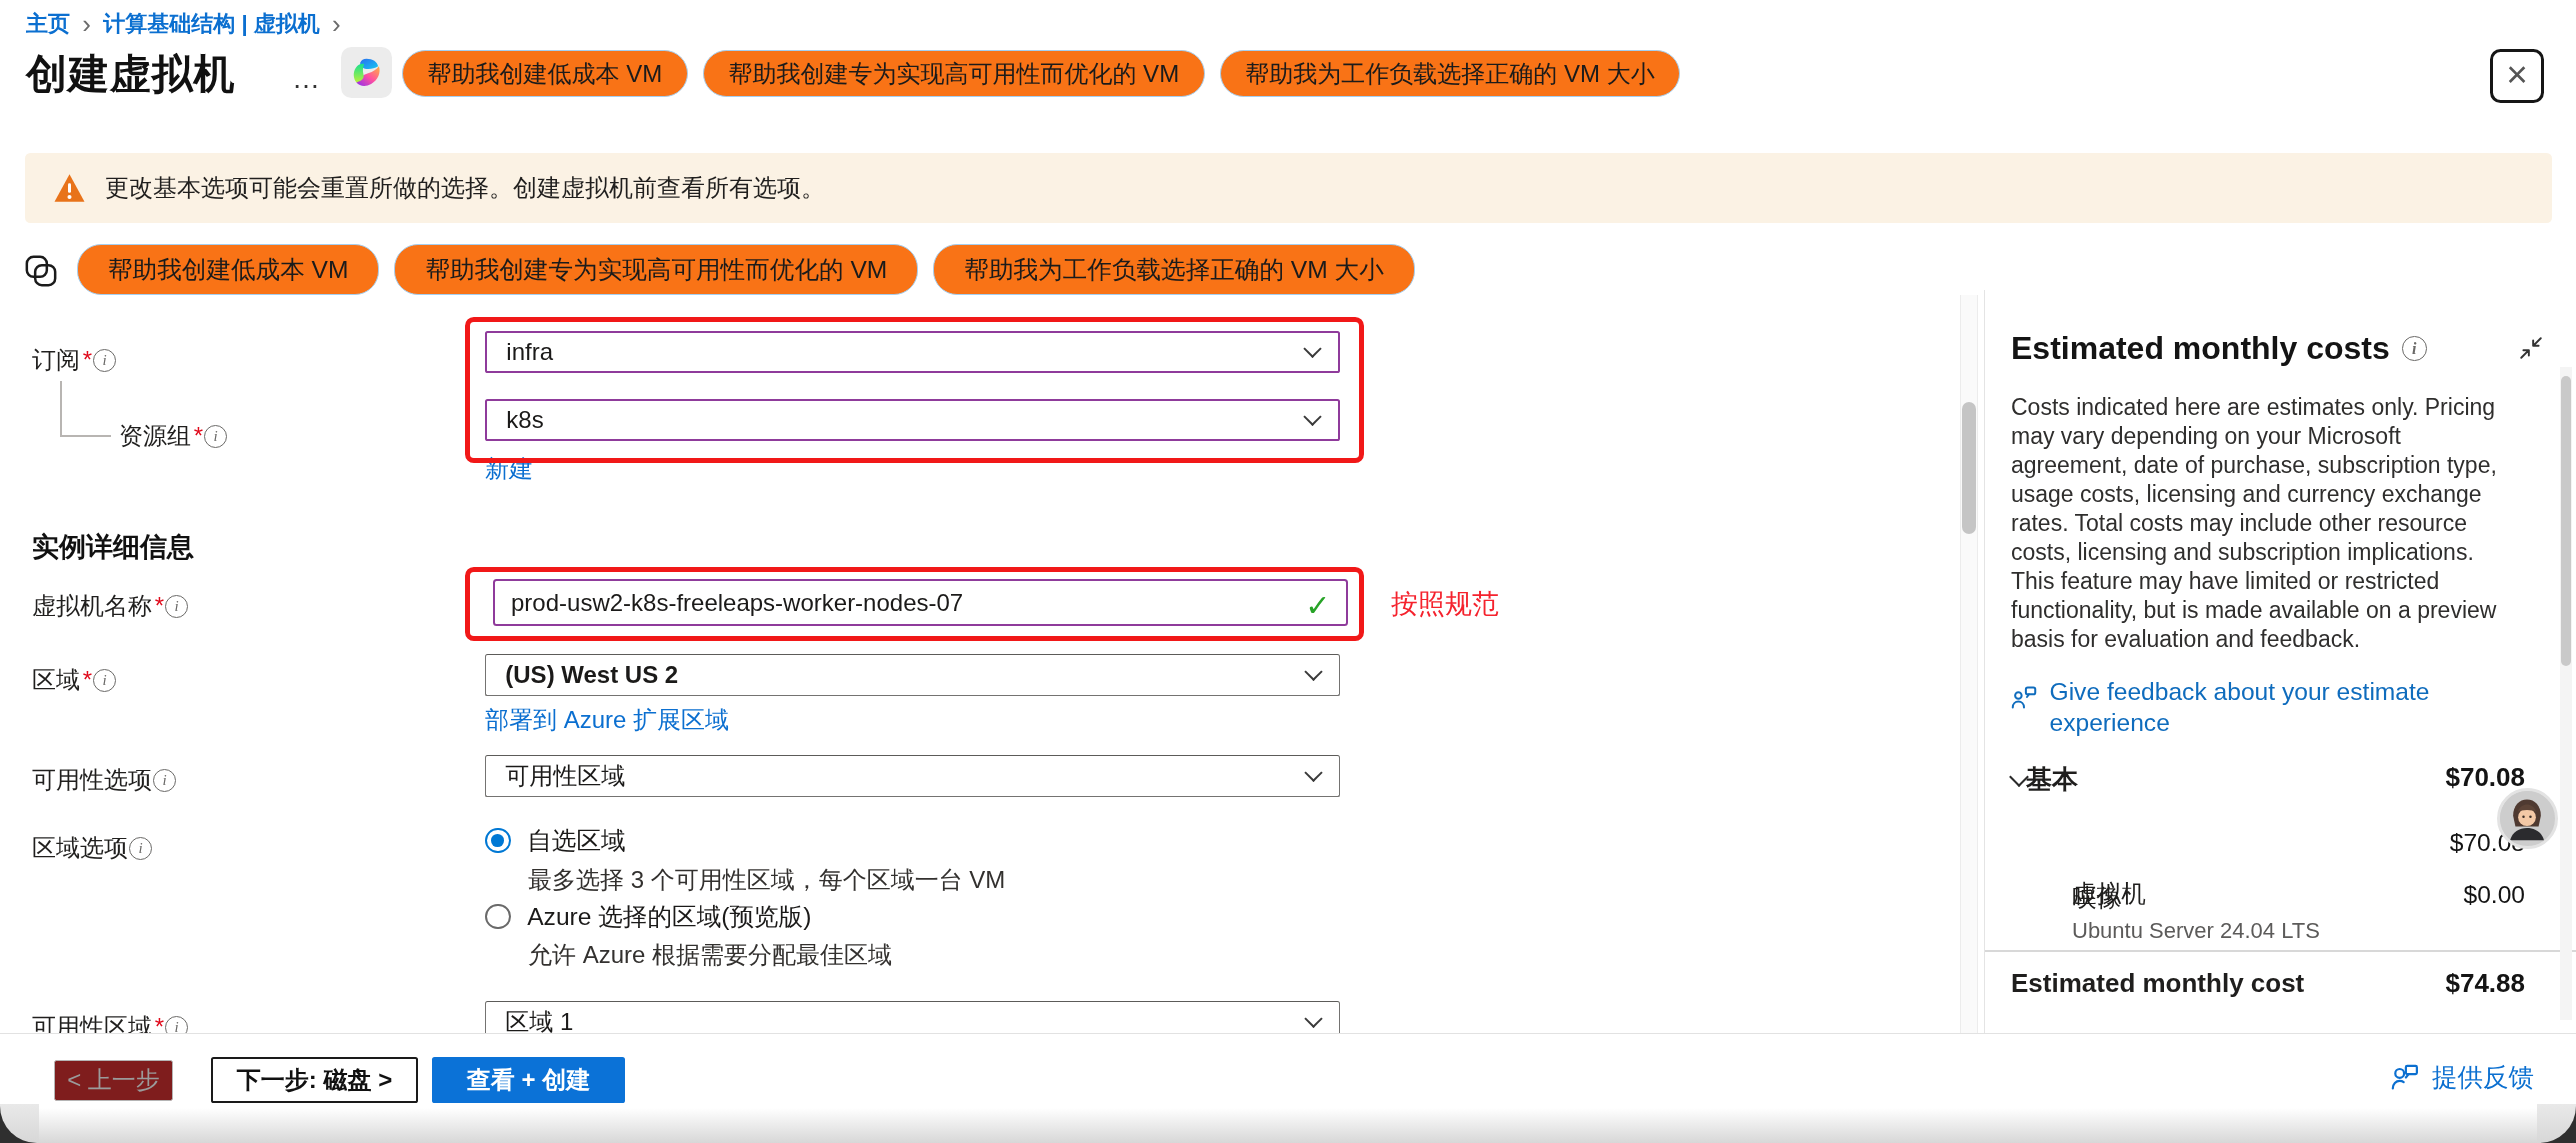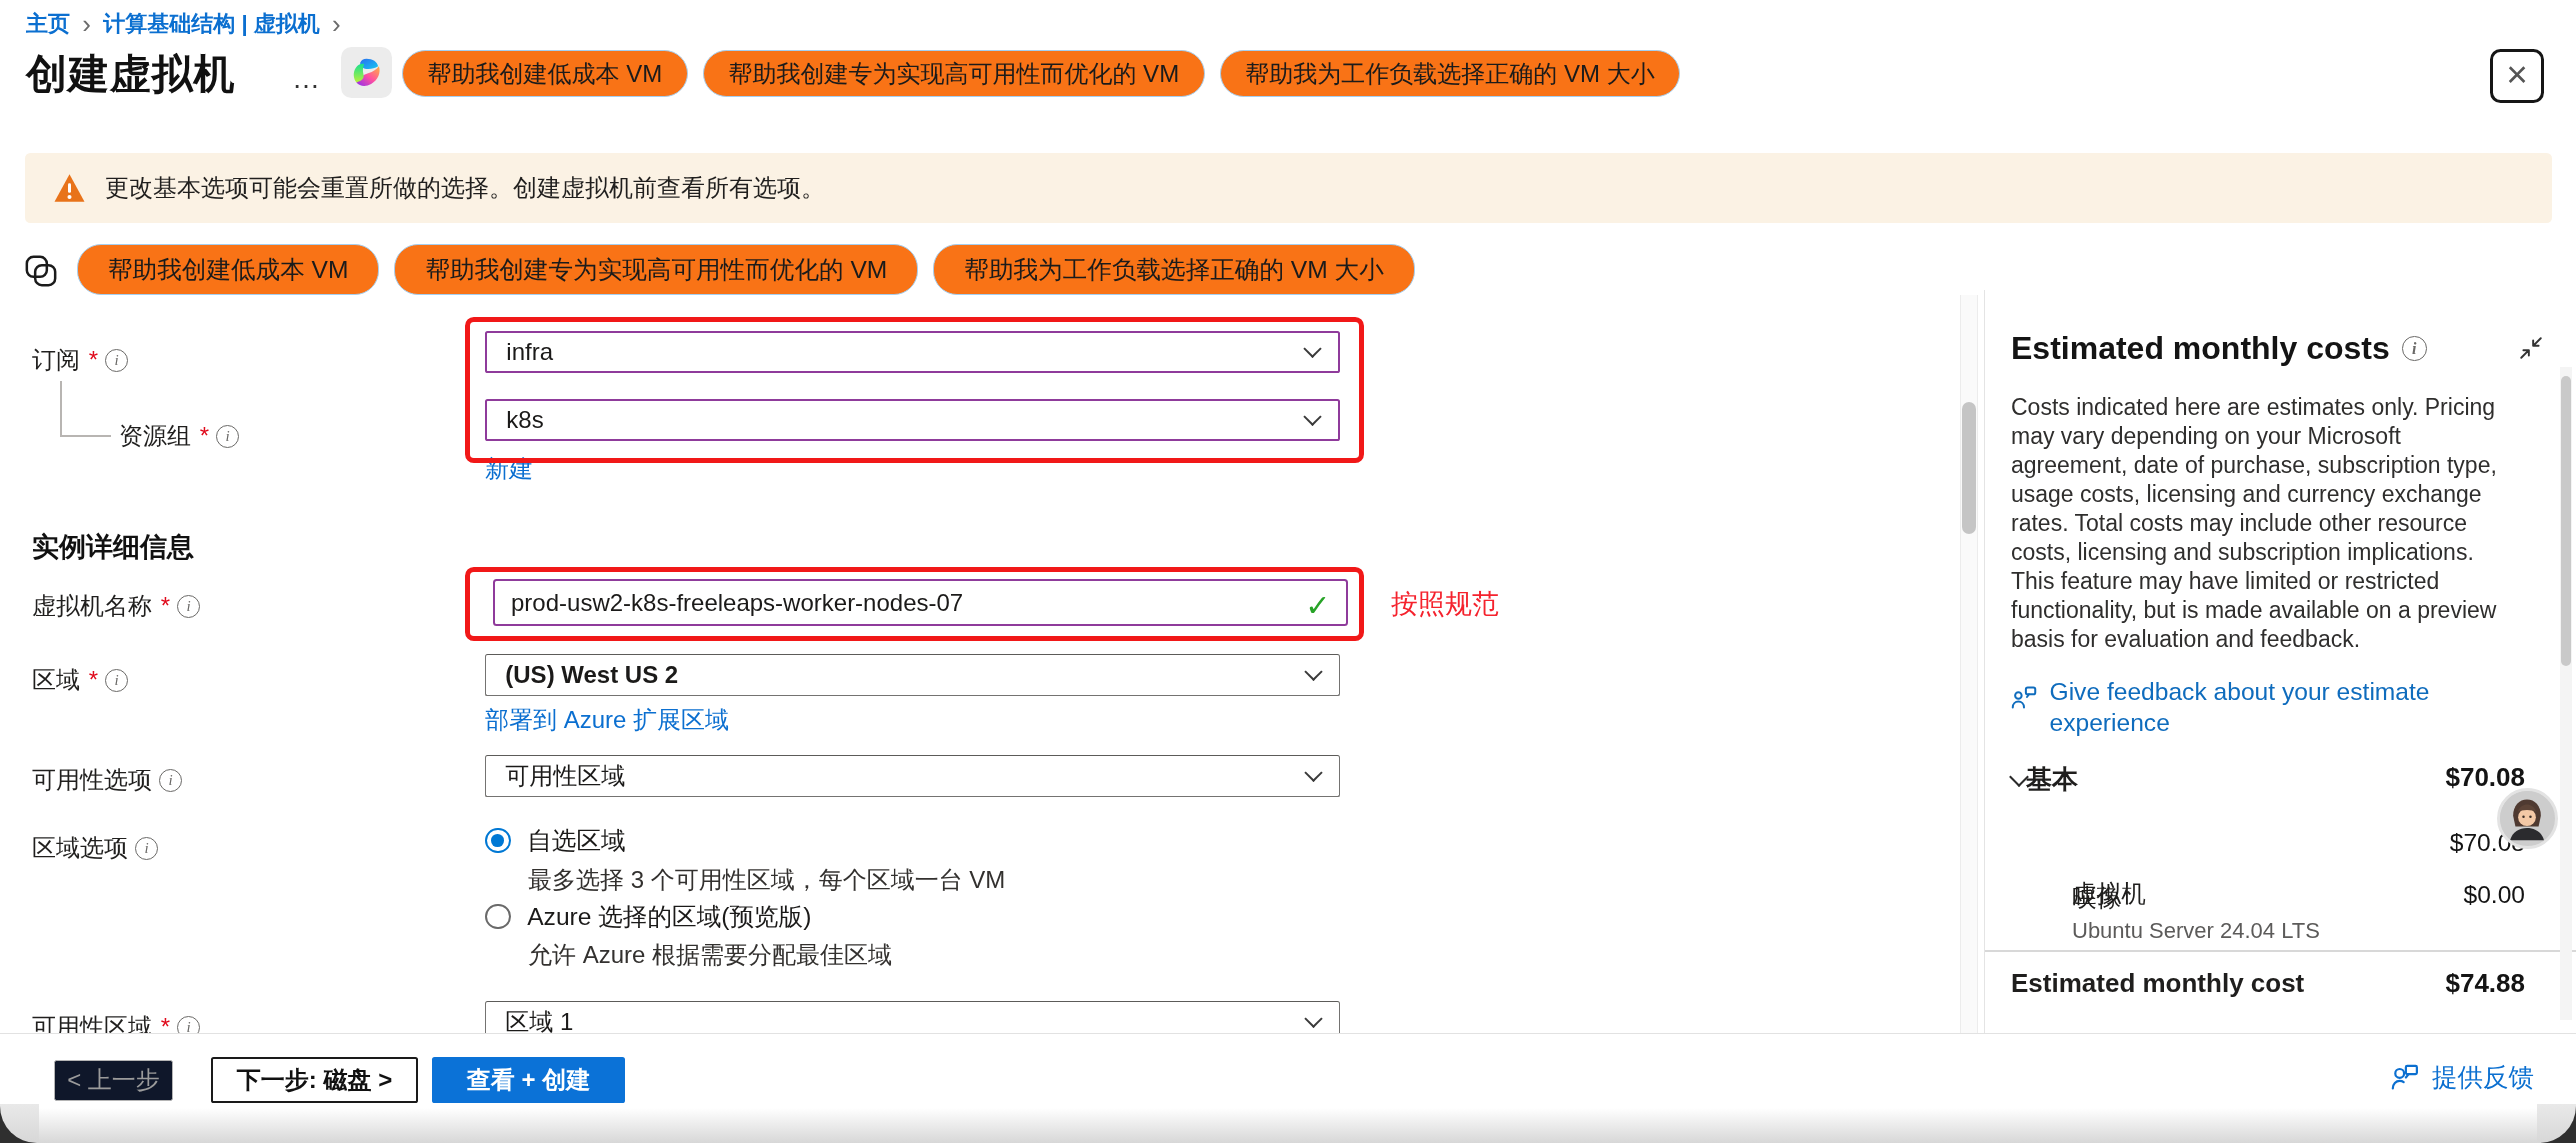--- a/index.html
+++ b/index.html
@@ -20,21 +20,21 @@
   .pill-row { display:flex; gap:15px; align-items:center; }
   .pill { height:47px; border:1.8px solid #a5cff0; border-radius:24px; background:#f97316; display:flex; align-items:center; padding:0 24.6px; font-size:24px; color:#1b1b1b; white-space:nowrap; cursor:pointer; }
 
   .close-btn { width:54px; height:54px; border:3.5px solid #161616; border-radius:10.5px; background:#fff; display:flex; align-items:center; justify-content:center; cursor:pointer; }
   .close-x { font-size:37px; color:#555; line-height:1; margin-top:-3.5px; }
 
   .banner { left:24.6px; top:153px; width:2527px; height:70px; background:#fbf2e4; border-radius:5.3px; display:flex; align-items:center; padding-left:28px; gap:19.3px; }
   .banner-text { font-size:24px; color:#201f1e; }
 
   
-  .flabel { font-size:24px; color:#201f1e; display:flex; align-items:center; gap:7px; }
+  .flabel { font-size:24px; color:#201f1e; display:flex; align-items:center; gap:1px; }
   .req { color:#e00b1c; font-size:24px; margin-left:1.8px; }
   .info-i { width:23px; height:23px; border:1.8px solid #6a6967; border-radius:50%; display:inline-flex; align-items:center; justify-content:center; font-size:15px; color:#6a6967; font-style:italic; font-family:"Liberation Serif",serif; cursor:pointer; flex:0 0 auto; }
 
   .dropdown { width:855px; height:42px; background:#fff; border:1.8px solid #747371; border-top-color:#5c5b59; border-radius:2.6px; display:flex; align-items:center; justify-content:space-between; padding:0 19.3px; font-size:24px; cursor:pointer; }
   .dropdown.purple { border:2.6px solid #8f3b9b; }
   .dd-chev { width:13px; height:13px; border-right:2.2px solid #3a3a3a; border-bottom:2.2px solid #3a3a3a; transform:rotate(45deg) translate(-2.6px,-2.6px); }
 
   .redbox { border:5.3px solid #f11818; border-radius:8.8px; pointer-events:none; z-index:5; }
   .annot { color:#f5222d; font-size:27px; font-weight:500; }
 
@@ -64,21 +64,21 @@
   .cost-label { font-size:24.6px; color:#1f1e1d; }
   .cost-amt { font-size:24.6px; color:#141414; }
   .bold { font-weight:700; }
   .chev-sm { width:14px; height:14px; border-right:2.2px solid #2b2b2b; border-bottom:2.2px solid #2b2b2b; transform:rotate(45deg); display:inline-block; cursor:pointer; }
 
   .avatar { left:2497px; top:788px; width:61px; height:61px; border-radius:50%; border:3.5px solid #e3e3e3; overflow:hidden; z-index:20; cursor:pointer; background:#cdcdcd; }
 
   
   .footer { left:0; top:1033px; width:2576px; height:76px; background:#fff; border-top:1.8px solid #e2e2e2; z-index:10; }
   .btn { border-radius:2.6px; font-size:24px; display:flex; align-items:center; justify-content:center; cursor:pointer; font-family:inherit; }
-  .btn-prev { left:54px; top:25.5px; width:119px; height:41px; background:#0f172a; border:1.8px solid #b5b5b5; color:#9b9b9b; }
+  .btn-prev { left:54px; top:25.5px; width:119px; height:41px; background:#7f1d1d; border:1.8px solid #b5b5b5; color:#9b9b9b; }
   .btn-next { left:211px; top:23px; width:207px; height:46px; background:#fff; border:2.6px solid #1a1a1a; color:#111; font-weight:700; }
   .btn-review { left:432px; top:23px; width:193px; height:46px; background:#0b72d7; border:none; color:#fff; font-weight:700; }
   .foot-feedback { right:42px; top:26px; display:flex; align-items:center; gap:11.4px; color:#0b6fd0; font-size:25.5px; cursor:pointer; }
 
   .bottom-strip { left:0; top:1108px; width:2576px; height:35px; background:linear-gradient(#ffffff,#d7d7d7); z-index:11; }
   .corner { position:absolute; bottom:0; width:39px; height:39px; background:#2f2f2f; }
   .corner-l { left:0; } .corner-r { right:0; }
   .corner-l::after { content:""; position:absolute; inset:0; background:linear-gradient(#e9e9e9,#d7d7d7); border-bottom-left-radius:37px; }
   .corner-r::after { content:""; position:absolute; inset:0; background:linear-gradient(#e9e9e9,#d7d7d7); border-bottom-right-radius:37px; }
 </style>

